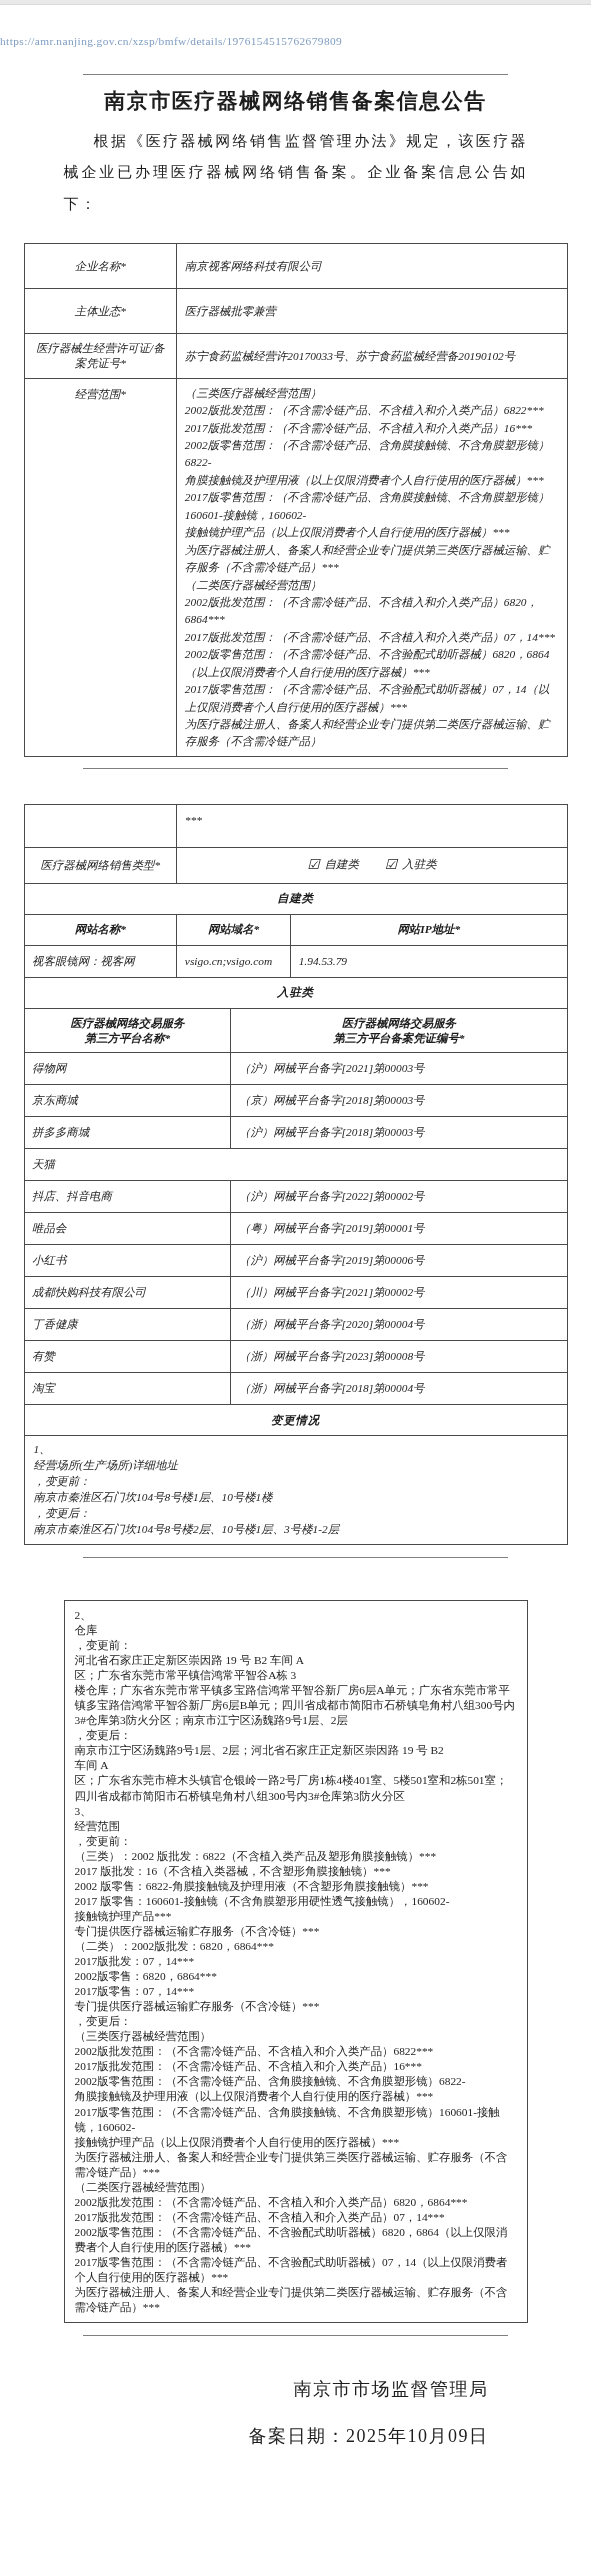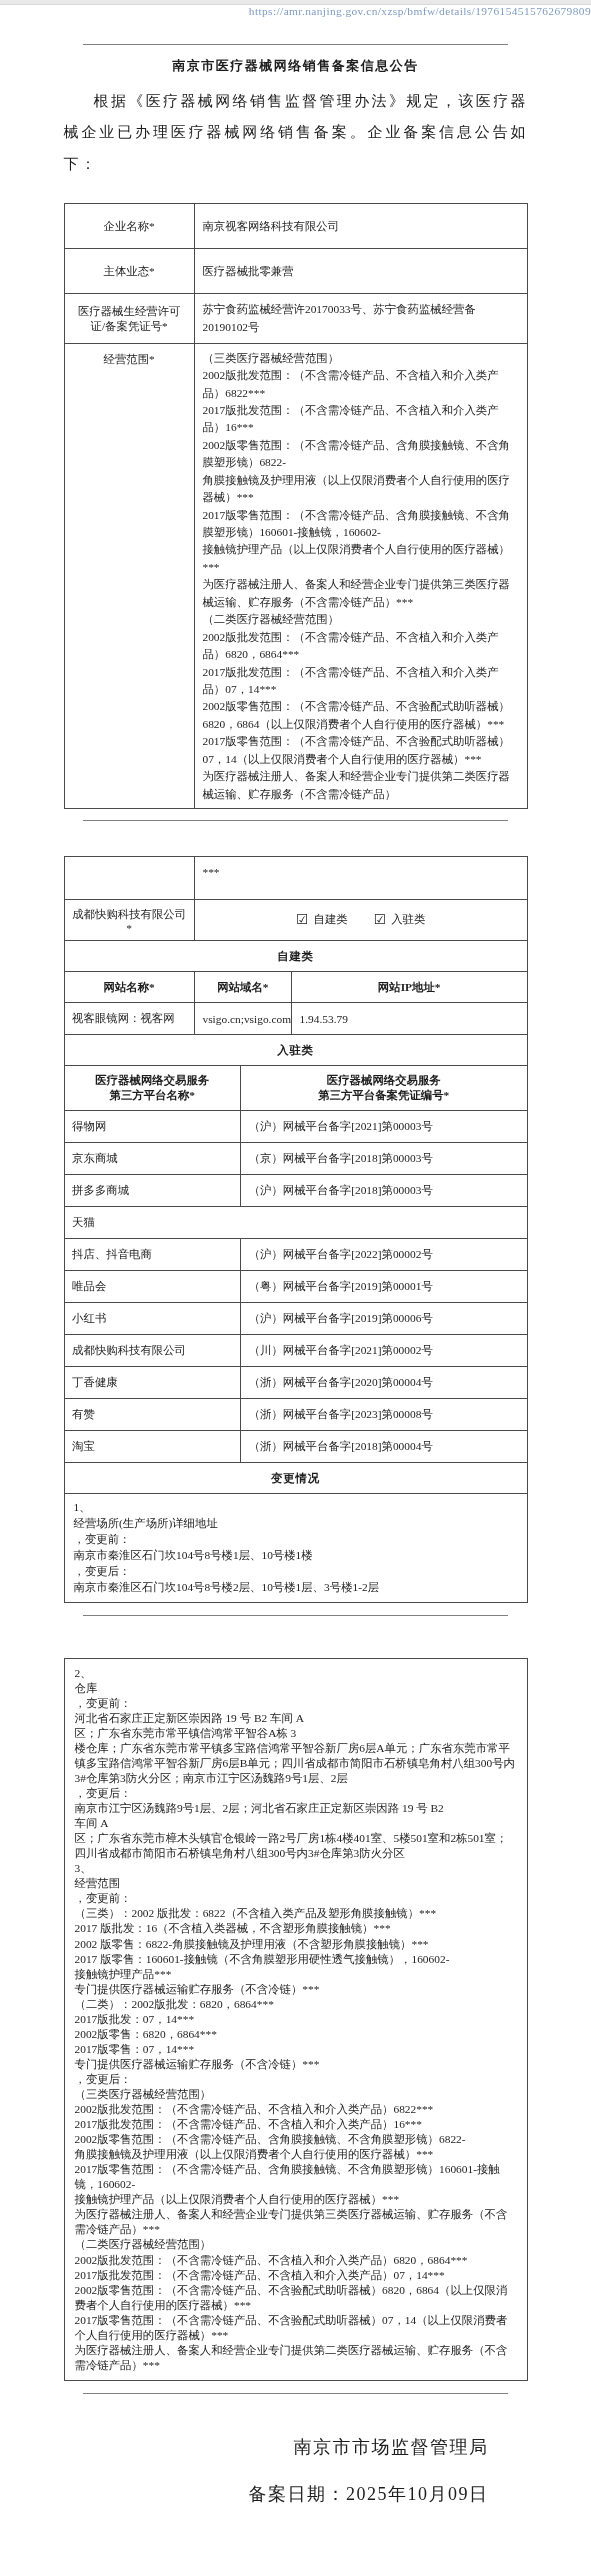--- a/index.html
+++ b/index.html
@@ -5,37 +5,37 @@
   * { box-sizing: border-box; margin: 0; padding: 0; }
   html,body { background:#ffffff; }
   body {
     width: 591px; height: 2576px; overflow: hidden; position: relative;
     font-family: "Liberation Serif", "DejaVu Serif", serif;
     color: #1d1d1d;
   }
   .top-strip { height: 5.3px; background: #e9e9e9; border-bottom: 0.8px solid #d9d9d9; }
   .content { width: 464px; margin: 0 auto; }
   .url-line {
-    text-align: right;
-    font-size: 11.4px; color: #7e9cc0; letter-spacing: 0.4px; padding-left: 20px;
+    margin-top: 30px; text-align: left;
+    font-size: 11.4px; color: #7e9cc0; letter-spacing: 0.4px;
   }
   .rule {
     width: 425px; margin: 27px auto 0 auto;
     border: none; border-top: 1.5px solid #7f7f7f; height: 0;
   }
   .doc-title {
     margin-top: 12px; text-align: center;
-    font-size: 13px; font-weight: bold; letter-spacing: 1.5px;
+    font-size: 21px; font-weight: bold; letter-spacing: 1.5px;
   }
   .intro {
     margin-top: 10.6px; font-size: 15px; line-height: 2.1;
     letter-spacing: 1.9px; text-indent: 2em; text-align: justify;
   }
   
-  .gridtable { border: 1.5px solid #4a4a4a; margin: 7px auto; width: 464px; font-size: 11.4px; }
+  .gridtable { border: 1.5px solid #4a4a4a; margin: 7px auto; width: 544px; font-size: 11.4px; font-style: italic; }
   .trow { display: flex; border-top: 0.8px solid #4a4a4a; }
   .trow:first-child { border-top: none; }
   .tcell { border-left: 0.8px solid #4a4a4a; display: flex; align-items: center; padding: 6.8px 7.6px; }
   .tcell:first-child { border-left: none; }
   .c-label { width: 28%; justify-content: center; text-align: center; min-height: 44px; }
   .c-value { width: 72%; text-align: left; line-height: 1.55; }
   .top-align { align-items: flex-start; padding-top: 7.6px; }
   .ml { white-space: pre-wrap; }
   .row-tall .c-value { line-height: 1.53; padding: 5.3px 7.6px; }
   .sec-head { width: 100%; justify-content: center; font-weight: bold; min-height: 30px; letter-spacing: 0.8px; }
@@ -109,21 +109,21 @@
 </div>
 
 <hr class="rule spacer-mt14">
 
 <div class="gridtable table2">
   <div class="trow">
     <div class="tcell c-label min56"></div>
     <div class="tcell c-value top-align">***</div>
   </div>
   <div class="trow">
-    <div class="tcell c-label min46">成都快购科技有限公司*</div>
+    <div class="tcell c-label min46">医疗器械网络销售类型*</div>
     <div class="tcell c-value cb-cell">
       <span class="cb-opt">
         <span class="cb-icon">☑</span>
         <span>自建类</span>
       </span>
       <span class="cb-opt">
         <span class="cb-icon">☑</span>
         <span>入驻类</span>
       </span>
     </div>

